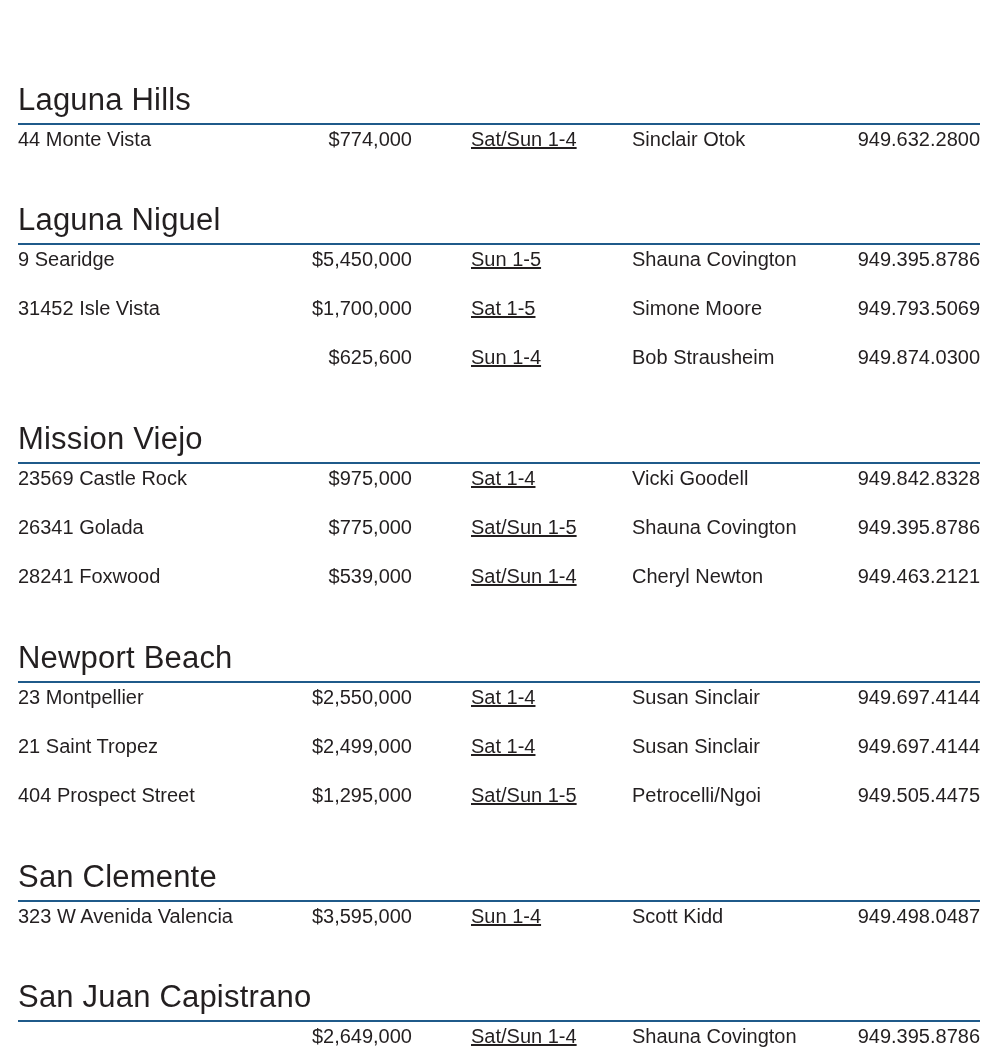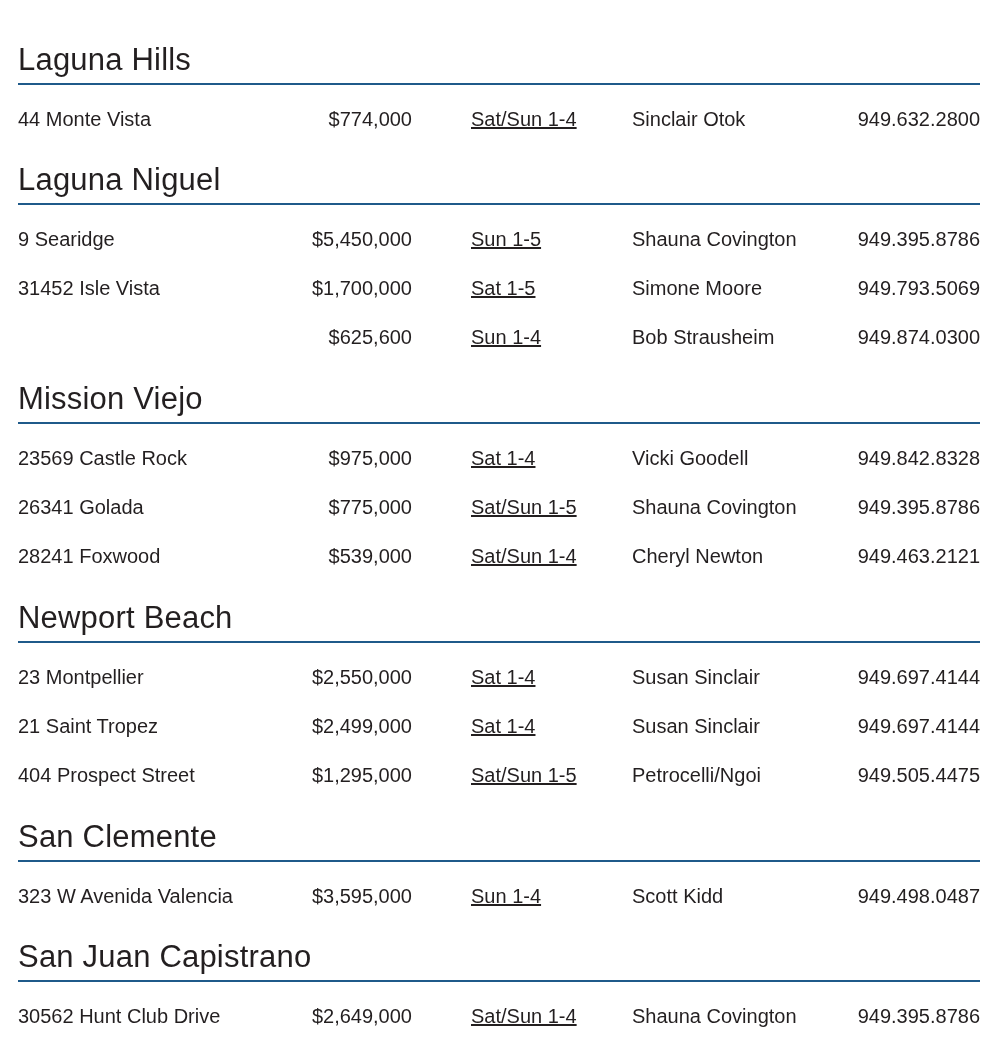--- a/index.html
+++ b/index.html
@@ -1,23 +1,23 @@
 <!DOCTYPE html>
 <html><head>
 <meta charset="utf-8">
 <style>
   html, body { margin: 0; padding: 0; background: #ffffff; }
   body { width: 1000px; height: 1063px; position: relative; overflow: hidden;
          font-family: "Liberation Sans", "DejaVu Sans", sans-serif; color: #231f20; }
   #doc { position: absolute; left: 18px; top: 0; width: 962px; }
   .section { position: relative; }
   .section-title { font-size: 31px; font-weight: normal; height: 47px; line-height: 47px;
-                   padding-top: 36px; position: relative; color: #231f20; letter-spacing: 0.2px; }
+                   padding-top: 36px; position: relative; color: #231f20; letter-spacing: 0.2px; margin-top: 40px; }
   .rule { height: 2px; background: #1f5a8a; width: 962px; }
-  .rows { padding-top: 20px; }
+  .rows { }
   .row { position: relative; height: 49px; font-size: 20px; line-height: 28px; }
   .cell { position: absolute; top: 0; white-space: nowrap; }
   .c-addr { left: 0; }
   .c-price { right: 568px; text-align: center; }
   .c-time { left: 453px; text-decoration: underline; }
   .c-agent { left: 614px; }
   .c-phone { right: 0; text-align: right; }
 </style>
 </head>
 <body>
@@ -127,21 +127,20 @@
           <span class="cell c-agent">Scott Kidd</span>
           <span class="cell c-phone">949.498.0487</span>
         </div>
       </div>
     </div>
     <div class="section" style="position: absolute; left: 0px; width: 962px; top: 897px;">
       <div class="section-title">San Juan Capistrano</div>
       <div class="rule"></div>
       <div class="rows">
         <div class="row">
-          <span class="cell c-addr">30562 Hunt Club Drive</span>
           <span class="cell c-price">$2,649,000</span>
           <span class="cell c-time">Sat/Sun 1-4</span>
           <span class="cell c-agent">Shauna Covington</span>
           <span class="cell c-phone">949.395.8786</span>
         </div>
       </div>
     </div>
   </div>
 
 </body></html>

